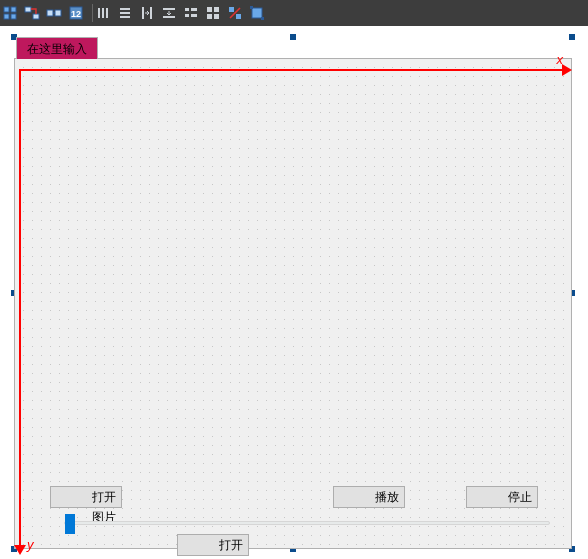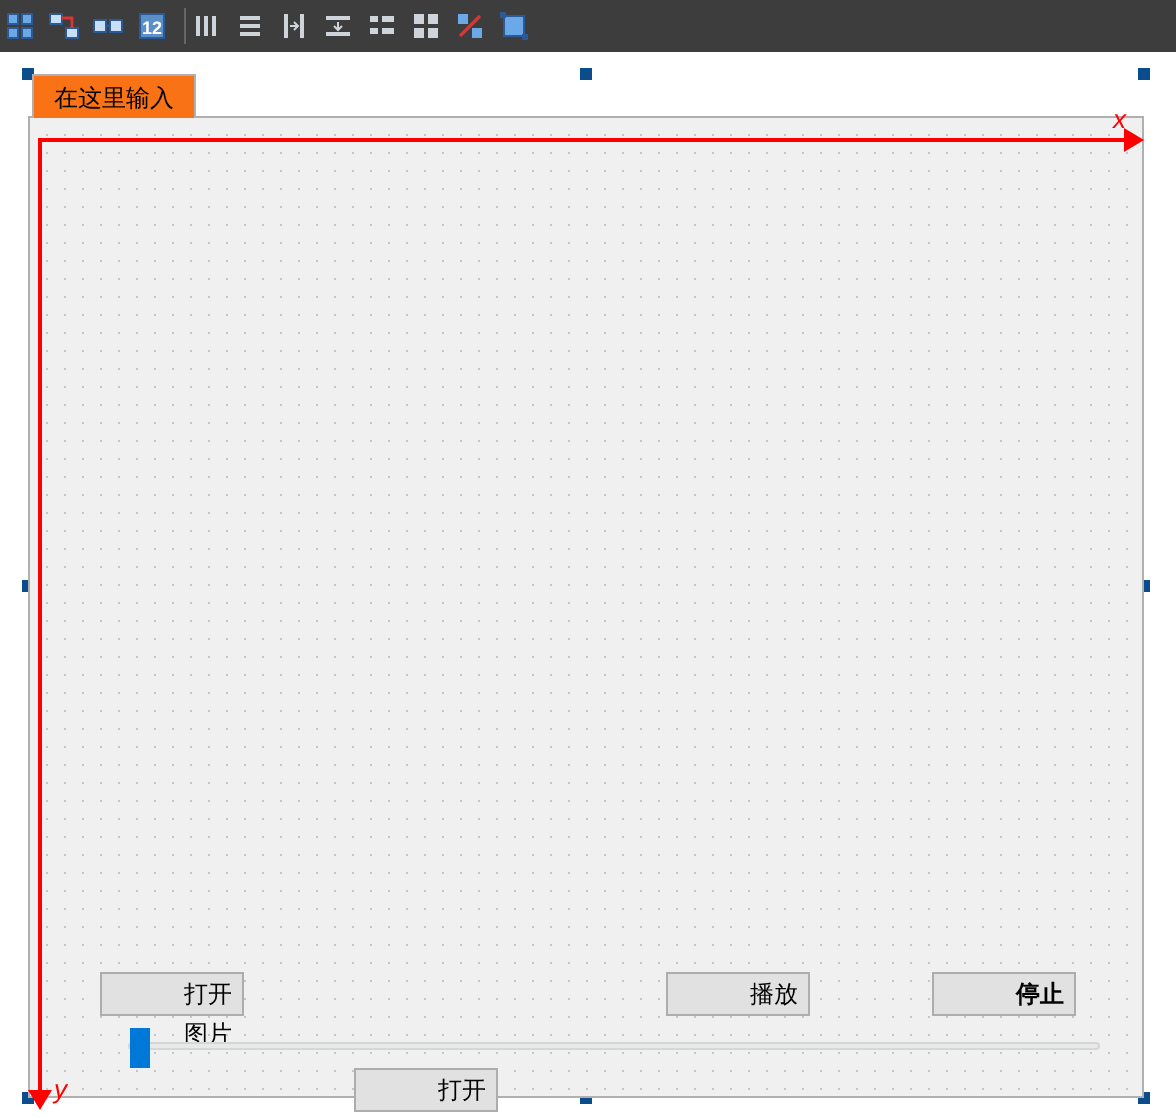--- a/index.html
+++ b/index.html
@@ -53,21 +53,21 @@
     left: 14px;
     top: 11px;
     width: 558px;
     height: 512px;
   }
   .tab-header {
     position: absolute;
     left: 2px;
     top: 0;
     height: 22px;
-    background: #f97316;
+    background: #be185d;
     border: 1px solid #b0b0b0;
     border-bottom: none;
     padding: 3px 10px;
     font-size: 12px;
     color: #000;
     z-index: 2;
   }
   .tab-page {
     position: absolute;
     left: 0;
@@ -277,21 +277,21 @@
     <div class="tab-page">
 
       <div class="axis-x"></div>
       <div class="axis-y"></div>
       <div class="axis-label-x">x</div>
       <div class="axis-label-y">y</div>
 
       <div class="ui-btn" style="left:35px; top:427px; width:72px;"><span>打开图片</span></div>
       <div class="ui-btn" style="left:162px; top:427px; width:72px;margin-top:48px;"><span>打开动画</span></div>
       <div class="ui-btn" style="left:318px; top:427px; width:72px;"><span>播放</span></div>
-      <div class="ui-btn" style="left:451px; top:427px; width:72px;font-weight:bold;"><span>停止</span></div>
+      <div class="ui-btn" style="left:451px; top:427px; width:72px;"><span>停止</span></div>
 
       <div class="slider-track" style="left:49px; top:462px; width:486px;">
         <div class="slider-thumb"></div>
       </div>
     </div>
   </div>
 
 </div>
 
 </body></html>

